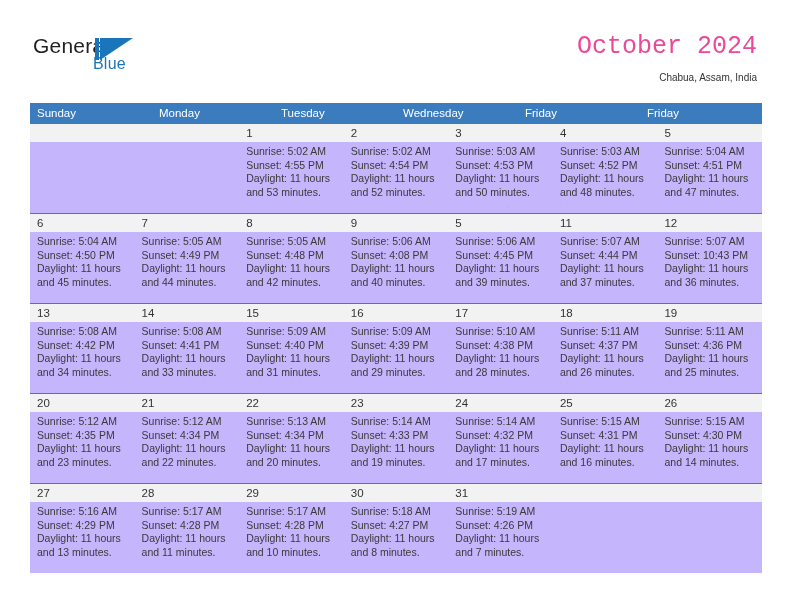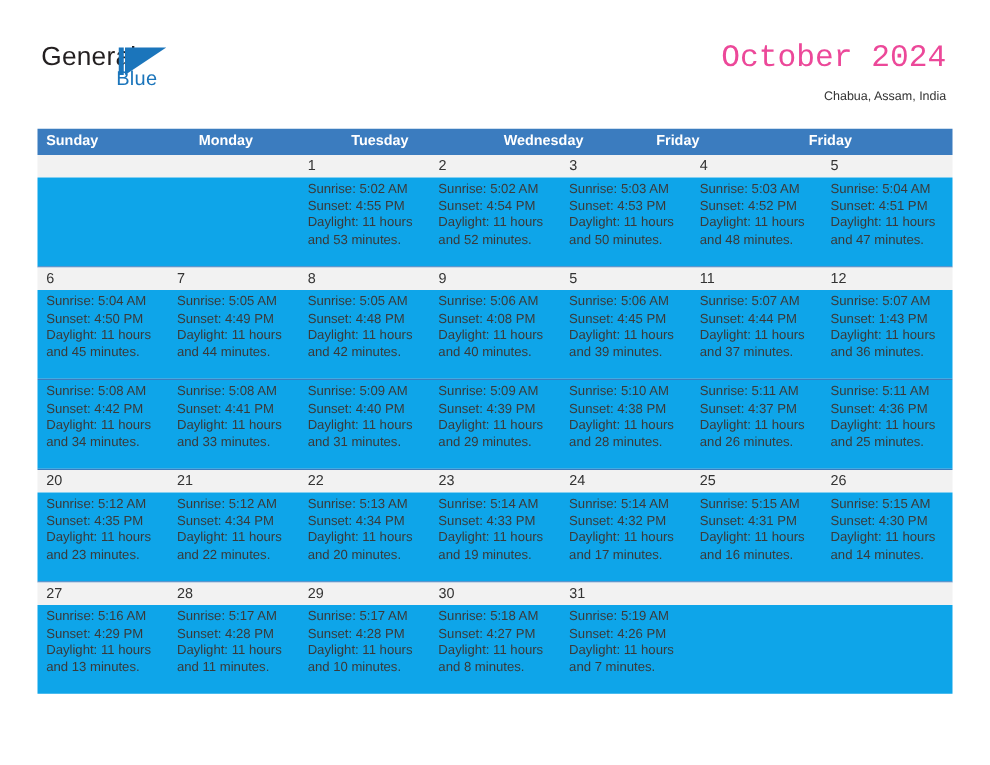--- a/index.html
+++ b/index.html
@@ -116,21 +116,20 @@
   }
   .weekday {
     flex: 1 1 0;
     color: #ffffff;
     font-size: 11.5px;
     line-height: 21px;
     padding-left: 7px;
     box-sizing: border-box;
     white-space: nowrap;
     font-family: "Liberation Sans", sans-serif;
-    font-weight: bold;
   }
 
   .week-row {
     width: 732px;
     border-top: 1.6px solid #3b7cbf;
     box-sizing: border-box;
   }
   .week-row.first {
     border-top: none;
   }
@@ -146,22 +145,21 @@
     line-height: 18px;
     color: #333333;
     padding-left: 7px;
     box-sizing: border-box;
     font-family: "Liberation Sans", sans-serif;
   }
   .detail-band {
     display: flex;
     width: 732px;
     height: 71px;
-    background: #0ea5e9;
-    justify-content: flex-end;
+    background: #c4b5fd;
   }
   .cell-detail {
     flex: 1 1 0;
     padding-left: 7px;
     padding-top: 3px;
     box-sizing: border-box;
     font-size: 10.5px;
     line-height: 13.6px;
     color: #3a3a3a;
     font-family: "Liberation Sans", sans-serif;
@@ -300,27 +298,36 @@
               <div>and 39 minutes.</div>
             </div>
             <div class="cell-detail">
               <div>Sunrise: 5:07 AM</div>
               <div>Sunset: 4:44 PM</div>
               <div>Daylight: 11 hours</div>
               <div>and 37 minutes.</div>
             </div>
             <div class="cell-detail">
               <div>Sunrise: 5:07 AM</div>
-              <div>Sunset: 1:43 PM</div>
+              <div>Sunset: 10:43 PM</div>
               <div>Daylight: 11 hours</div>
               <div>and 36 minutes.</div>
             </div>
           </div>
         </div>
         <div class="week-row">
+          <div class="daynum-band">
+            <div class="daynum">13</div>
+            <div class="daynum">14</div>
+            <div class="daynum">15</div>
+            <div class="daynum">16</div>
+            <div class="daynum">17</div>
+            <div class="daynum">18</div>
+            <div class="daynum">19</div>
+          </div>
           <div class="detail-band">
             <div class="cell-detail">
               <div>Sunrise: 5:08 AM</div>
               <div>Sunset: 4:42 PM</div>
               <div>Daylight: 11 hours</div>
               <div>and 34 minutes.</div>
             </div>
             <div class="cell-detail">
               <div>Sunrise: 5:08 AM</div>
               <div>Sunset: 4:41 PM</div>

